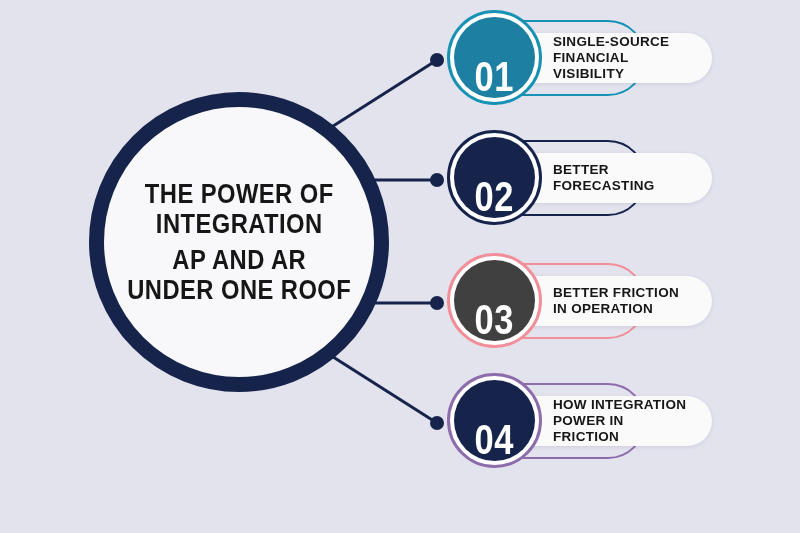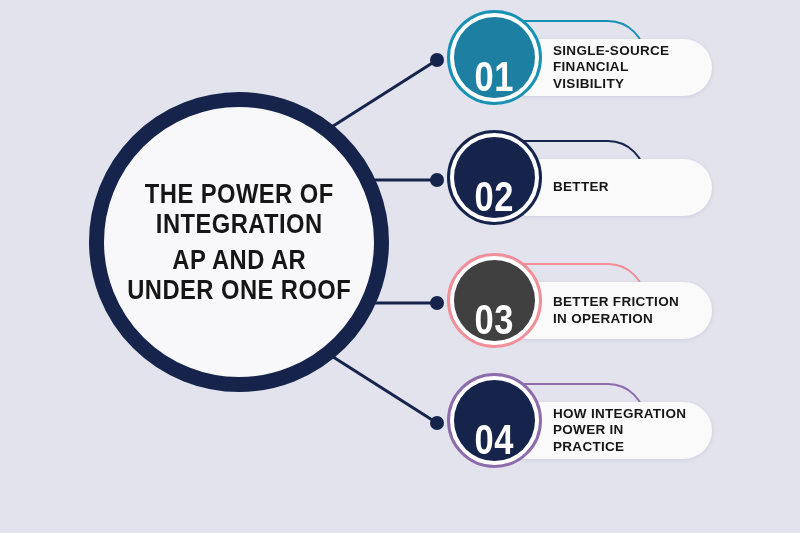--- a/index.html
+++ b/index.html
@@ -64,22 +64,22 @@
     left: 470px; top: 22px;
     width: 176px; height: 76px;
     box-sizing: border-box;
     border: 2px solid;
     border-radius: 38px;
     z-index: 1;
     background: transparent;
   }
   .card {
     position: absolute;
-    left: 497px; top: 41px;
-    width: 215px; height: 57px;
+    left: 497px; top: 35px;
+    width: 215px; height: 50px;
     box-sizing: border-box;
     background: var(--card, #fafafb);
     border-radius: 34px;
     z-index: 2;
     display: flex; flex-direction: column;
     justify-content: center;
     padding: 0 14px 0 56px;
     box-shadow: 0 1px 4px rgba(20,30,60,0.10);
   }
   .card-line {
@@ -156,20 +156,21 @@
       <div class="num-inner" style="background-color: rgb(29, 127, 162);">
         <span class="num">01</span>
       </div>
     </div>
   </div>
 
   <div class="row row-2">
     <div class="accent" style="border-color: rgb(22, 36, 76);"></div>
     <div class="card">
       <div class="card-line">BETTER</div>
+      <div class="card-line">FORECASTING</div>
 
     </div>
     <div class="num-circle" style="border-color: rgb(22, 36, 76);">
       <div class="num-inner" style="background-color: rgb(22, 36, 76);">
         <span class="num">02</span>
       </div>
     </div>
   </div>
 
   <div class="row row-3">
@@ -184,21 +185,21 @@
         <span class="num">03</span>
       </div>
     </div>
   </div>
 
   <div class="row row-4">
     <div class="accent" style="border-color: rgb(141, 108, 171);"></div>
     <div class="card">
       <div class="card-line">HOW INTEGRATION</div>
       <div class="card-line">POWER IN</div>
-      <div class="card-line">PRACTICE</div>
+      <div class="card-line">FRICTION</div>
     </div>
     <div class="num-circle" style="border-color: rgb(141, 108, 171);">
       <div class="num-inner" style="background-color: rgb(22, 36, 76);">
         <span class="num">04</span>
       </div>
     </div>
   </div>
 
 </div>
 

